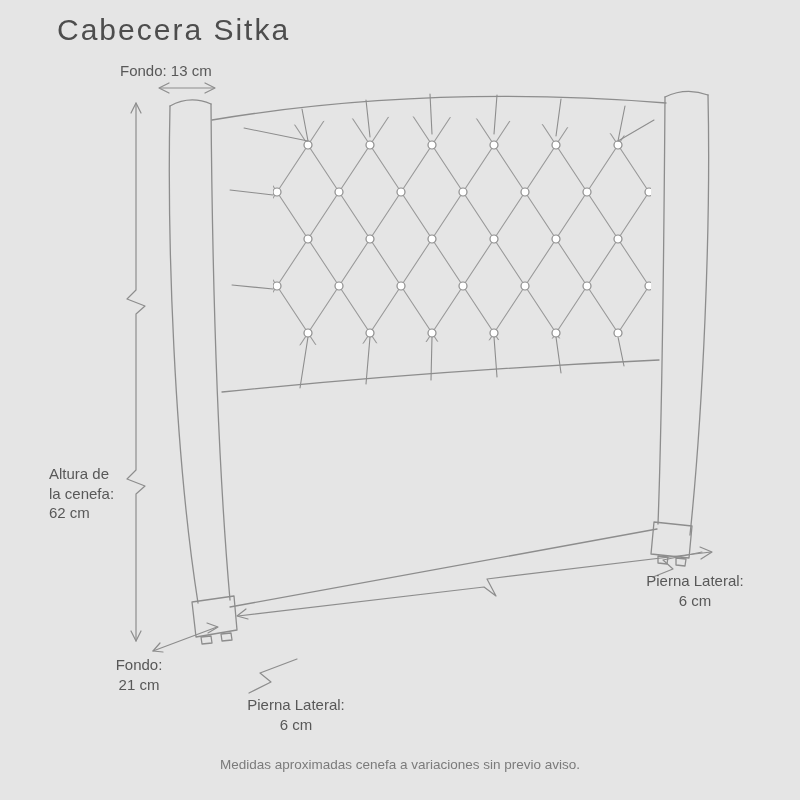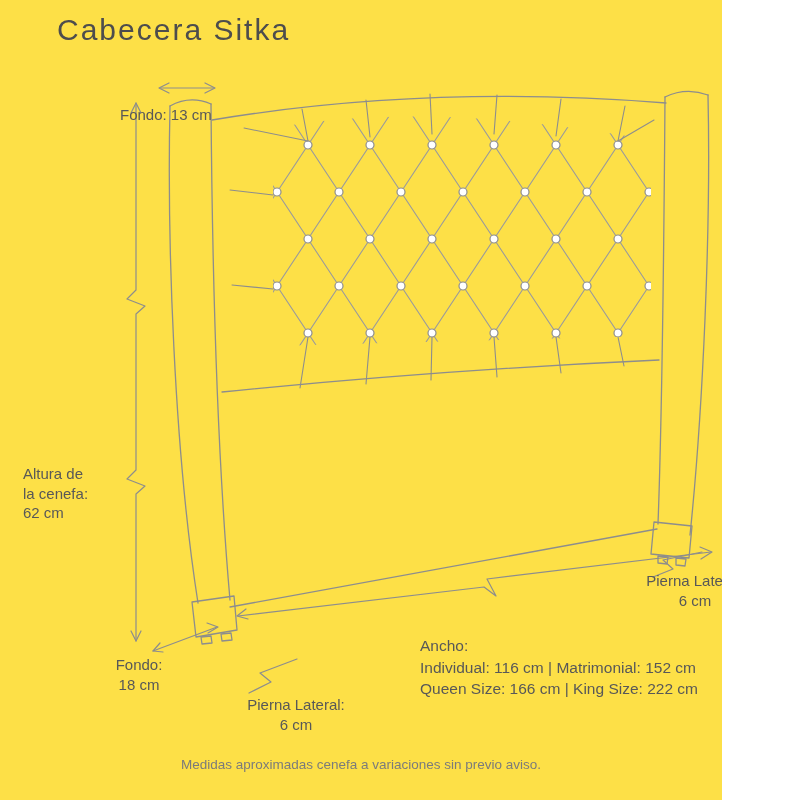--- a/index.html
+++ b/index.html
@@ -1,24 +1,24 @@
 <!DOCTYPE html>
 <html><head>
 <meta charset="utf-8">
 <style>
   html,body{margin:0;padding:0;background:#fff;}
-  #page{position:relative;width:722px;height:800px;background:#fde047;overflow:hidden;
+  #page{position:relative;width:800px;height:800px;background:#e5e5e5;overflow:hidden;
         font-family:"Liberation Sans",sans-serif;color:#585858;}
   #drawing{position:absolute;left:0;top:0;}
   .lbl{position:absolute;font-size:15px;line-height:1.3;white-space:pre-line;color:#585858;}
   #title{position:absolute;left:57px;top:13px;font-size:30px;letter-spacing:2px;
          color:#4d4d4d;font-weight:400;}
-  #lbl-fondo-top{left:120px;top:61px;margin-top:44px;}
+  #lbl-fondo-top{left:120px;top:61px;}
   #lbl-altura{left:36px;top:288px;}
-  #lbl-cenefa{left:23px;top:464px;}
+  #lbl-cenefa{left:49px;top:464px;}
   #lbl-fondo-bottom{left:104px;top:655px;width:70px;text-align:center;}
   #lbl-pierna-bottom{left:238px;top:695px;width:116px;text-align:center;}
   #lbl-pierna-right{left:634px;top:571px;width:122px;text-align:center;}
   #ancho-block{position:absolute;left:420px;top:635px;font-size:15.5px;line-height:1.4;color:#585858;}
   #footer{position:absolute;left:0;right:0;top:757px;text-align:center;font-size:13.5px;color:#7b7b7b;}
 </style>
 </head>
 <body>
 
 <div id="page">
@@ -97,26 +97,21 @@
     </g>
   </svg>
 
   <div id="title">Cabecera Sitka</div>
 
   <div class="lbl" id="lbl-fondo-top">Fondo: 13 cm</div>
   <div class="lbl" id="lbl-cenefa">Altura de
 la cenefa:
 62 cm</div>
   <div class="lbl" id="lbl-fondo-bottom">Fondo:
-18 cm</div>
+21 cm</div>
   <div class="lbl" id="lbl-pierna-bottom">Pierna Lateral:
 6 cm</div>
   <div class="lbl" id="lbl-pierna-right">Pierna Lateral:
 6 cm</div>
 
-  <div id="ancho-block">
-    <div>Ancho:</div>
-    <div>Individual: 116 cm | Matrimonial: 152 cm</div>
-    <div>Queen Size: 166 cm | King Size: 222 cm</div>
-  </div>
 
   <div id="footer">Medidas aproximadas cenefa a variaciones sin previo aviso.</div>
 </div>
 
 </body></html>

